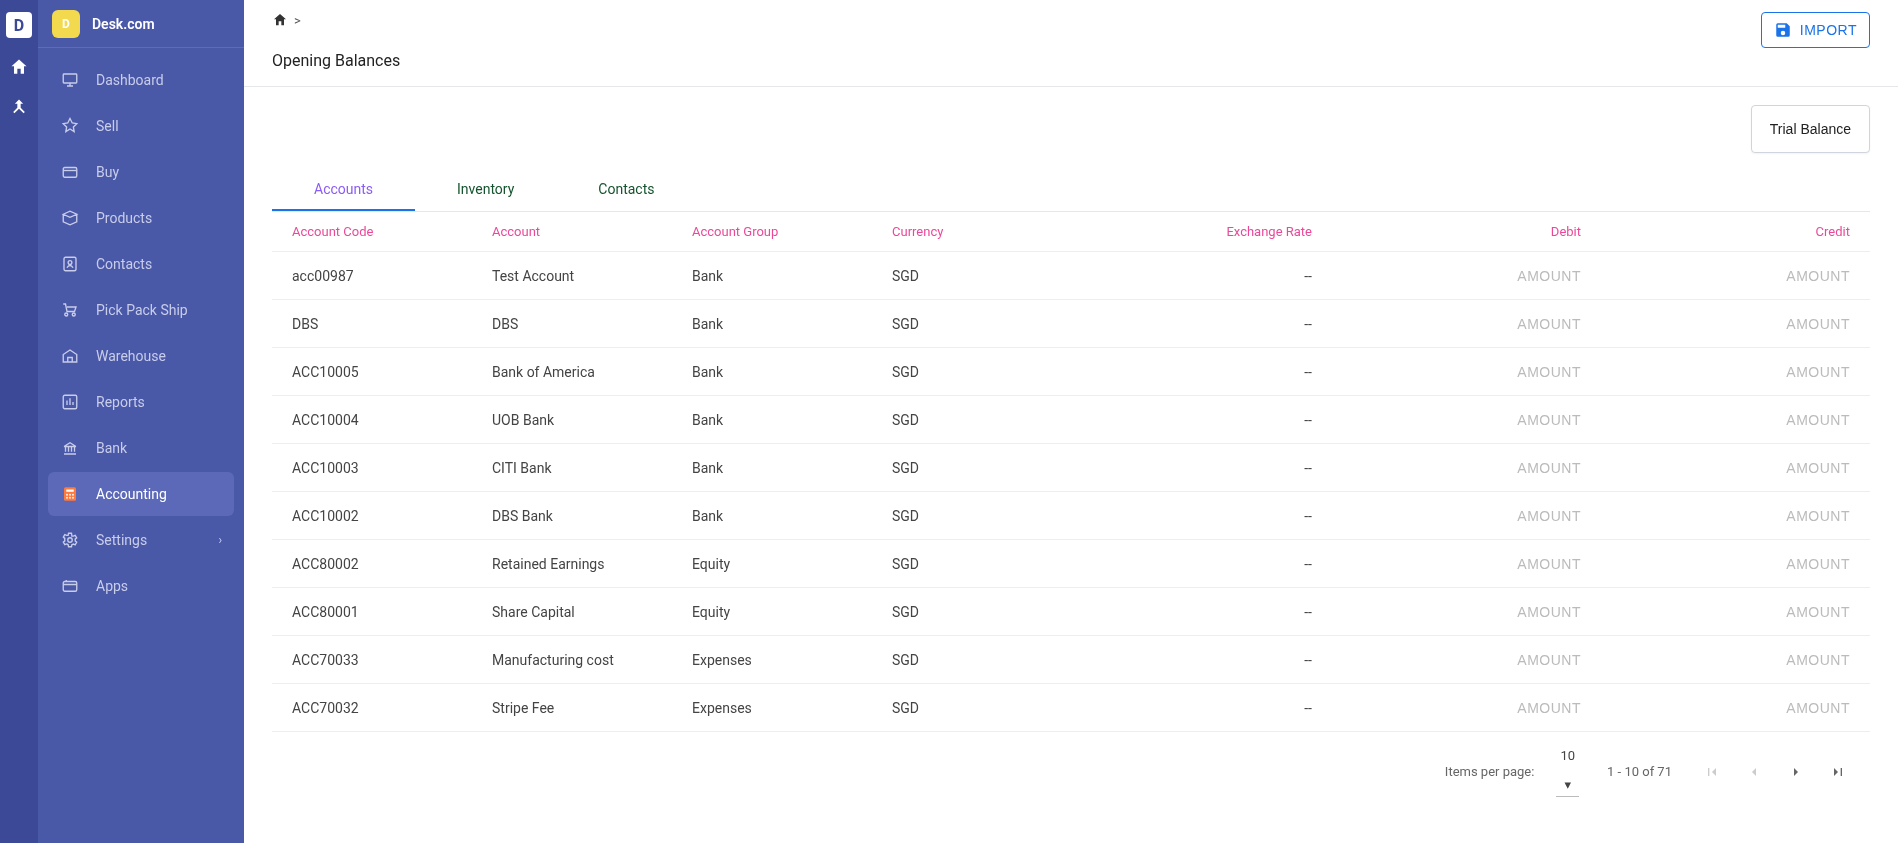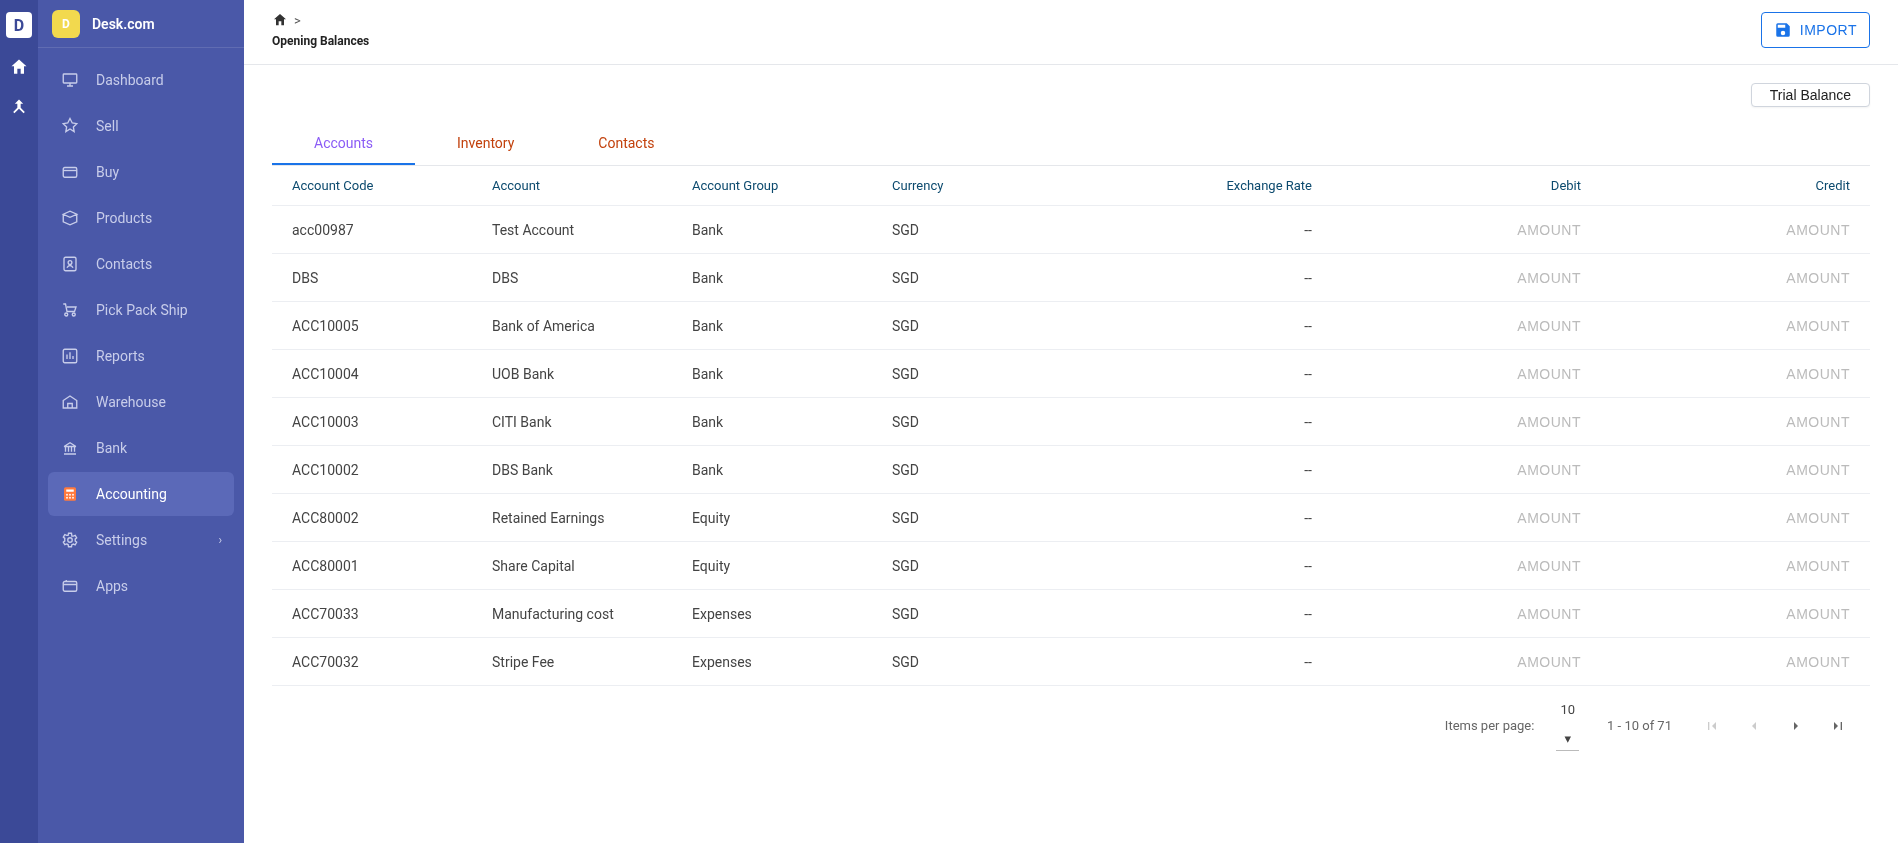--- a/index.html
+++ b/index.html
@@ -42,51 +42,51 @@
 .nav-item .chev { margin-left:auto; font-size:12px; color:#c8cdea; }
 
 
 .main { flex:1; display:flex; flex-direction:column; overflow:hidden; }
 .header {
   padding: 12px 28px 16px; display:flex; align-items:flex-start; justify-content:space-between;
   border-bottom:1px solid #e5e7eb;
 }
 .crumb { display:flex; align-items:center; gap:6px; font-size:13px; color:#555; }
 .crumb .home-ic { width:16px; height:16px; }
-.page-title { font-size:12px; font-weight:700; color:#222; margin-top:6px; }
+.page-title { font-size:16px; font-weight:400; color:#222; margin-top:23px; }
 .import-btn {
   border:1.5px solid #1a73e8; color:#1a73e8; background:#fff; height:36px; padding:0 12px;
   border-radius:4px; display:flex; align-items:center; gap:8px; font-size:14px; font-weight:500; cursor:pointer;
   letter-spacing:.5px;
 }
 .import-btn .save-ic{ width:18px; height:18px; }
 
 .content { flex:1; padding: 18px 28px 0; display:flex; flex-direction:column; overflow:auto; }
 .right-actions { display:flex; justify-content:flex-end; margin-bottom:16px; }
 .trial-btn {
-  background:#fff; border:1px solid #d0d5dd; border-radius:4px; height:24px; padding:0 18px;
+  background:#fff; border:1px solid #d0d5dd; border-radius:4px; height:48px; padding:0 18px;
   font-size:14px; color:#222; font-weight:500; box-shadow:0 1px 2px rgba(0,0,0,.05); cursor:pointer;
 }
 
 .tabs { display:flex; gap:0; border-bottom:1px solid #e5e7eb; }
 .tab {
-  padding: 12px 42px; font-size:14px; color:#c2410c; cursor:pointer; border-bottom:2px solid transparent;
+  padding: 12px 42px; font-size:14px; color:#14532d; cursor:pointer; border-bottom:2px solid transparent;
 }
 .tab.active { color:#8b5cf6; border-bottom-color:#1a73e8; }
 
 
 .table { width:100%; }
 .thead, .trow {
   display:grid;
   grid-template-columns: 200px 200px 200px 200px 220px 1fr 1fr;
   align-items:center;
   padding: 0 20px;
   border-bottom:1px solid #eceef2;
 }
-.thead { height:40px; font-size:13px; color:#0c4a6e; }
+.thead { height:40px; font-size:13px; color:#ec4899; }
 .trow  { height:48px; font-size:14px; color:#444; }
 .th-right, .td-right { text-align:right; justify-self:end; }
 .amount-input {
   border:none; outline:none; text-align:right; font-size:14px; color:#bbb; background:transparent; width:100%;
 }
 .amount-input::placeholder{ color:#bbb; letter-spacing:.5px; }
 
 .pager {
   display:flex; align-items:center; justify-content:flex-end; gap:28px;
   padding: 14px 20px 10px; font-size:13px; color:#666;
@@ -177,34 +177,34 @@
               <circle cx="7" cy="18" r="2"></circle>
               <circle cx="17" cy="18" r="2"></circle>
               <path d="M3 4h3l2 10h10l2-6H8"></path>
             </svg>
           </span>
           <span>Pick Pack Ship</span>
         </div>
         <div class="nav-item">
           <span class="ic">
             <svg width="18" height="18" viewBox="0 0 24 24" fill="none" stroke="currentColor" stroke-width="1.8">
+              <path d="M3 10l9-6 9 6v10H3z"></path>
+              <path d="M9 20v-6h6v6"></path>
+            </svg>
+          </span>
+          <span>Warehouse</span>
+        </div>
+        <div class="nav-item">
+          <span class="ic">
+            <svg width="18" height="18" viewBox="0 0 24 24" fill="none" stroke="currentColor" stroke-width="1.8">
               <rect x="3" y="3" width="18" height="18" rx="2"></rect>
               <path d="M8 16V10M12 16V7M16 16v-4"></path>
             </svg>
           </span>
           <span>Reports</span>
-        </div>
-        <div class="nav-item">
-          <span class="ic">
-            <svg width="18" height="18" viewBox="0 0 24 24" fill="none" stroke="currentColor" stroke-width="1.8">
-              <path d="M3 10l9-6 9 6v10H3z"></path>
-              <path d="M9 20v-6h6v6"></path>
-            </svg>
-          </span>
-          <span>Warehouse</span>
         </div>
         <div class="nav-item">
           <span class="ic">
             <svg width="18" height="18" viewBox="0 0 24 24" fill="none" stroke="currentColor" stroke-width="1.8">
               <path d="M4 10l8-5 8 5M4 10h16M6 10v7M10 10v7M14 10v7M18 10v7M4 20h16"></path>
             </svg>
           </span>
           <span>Bank</span>
         </div>
         <div class="nav-item active">

